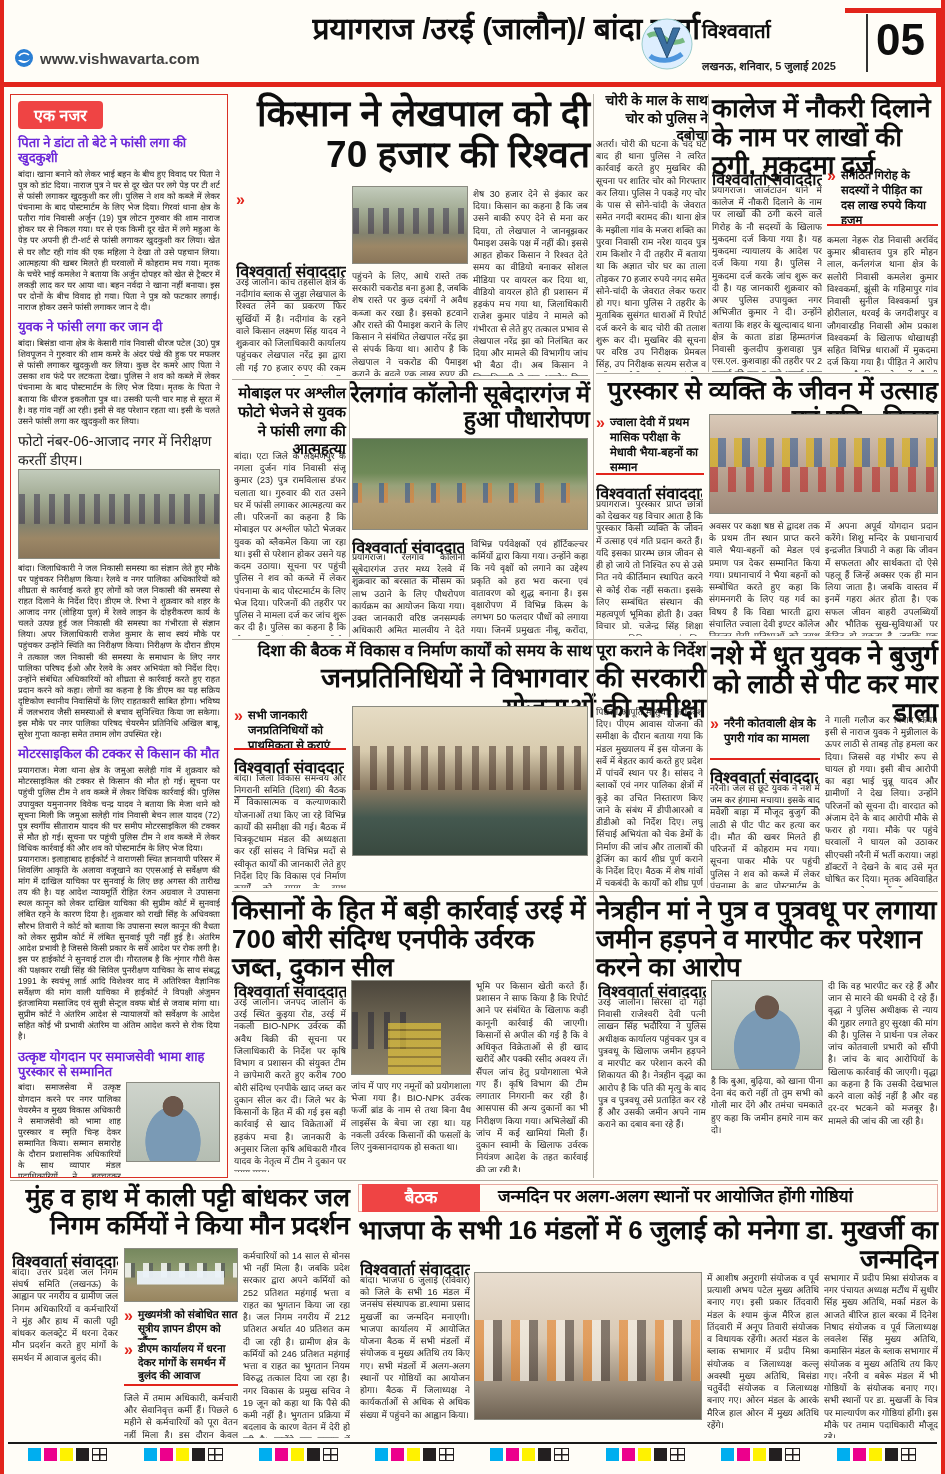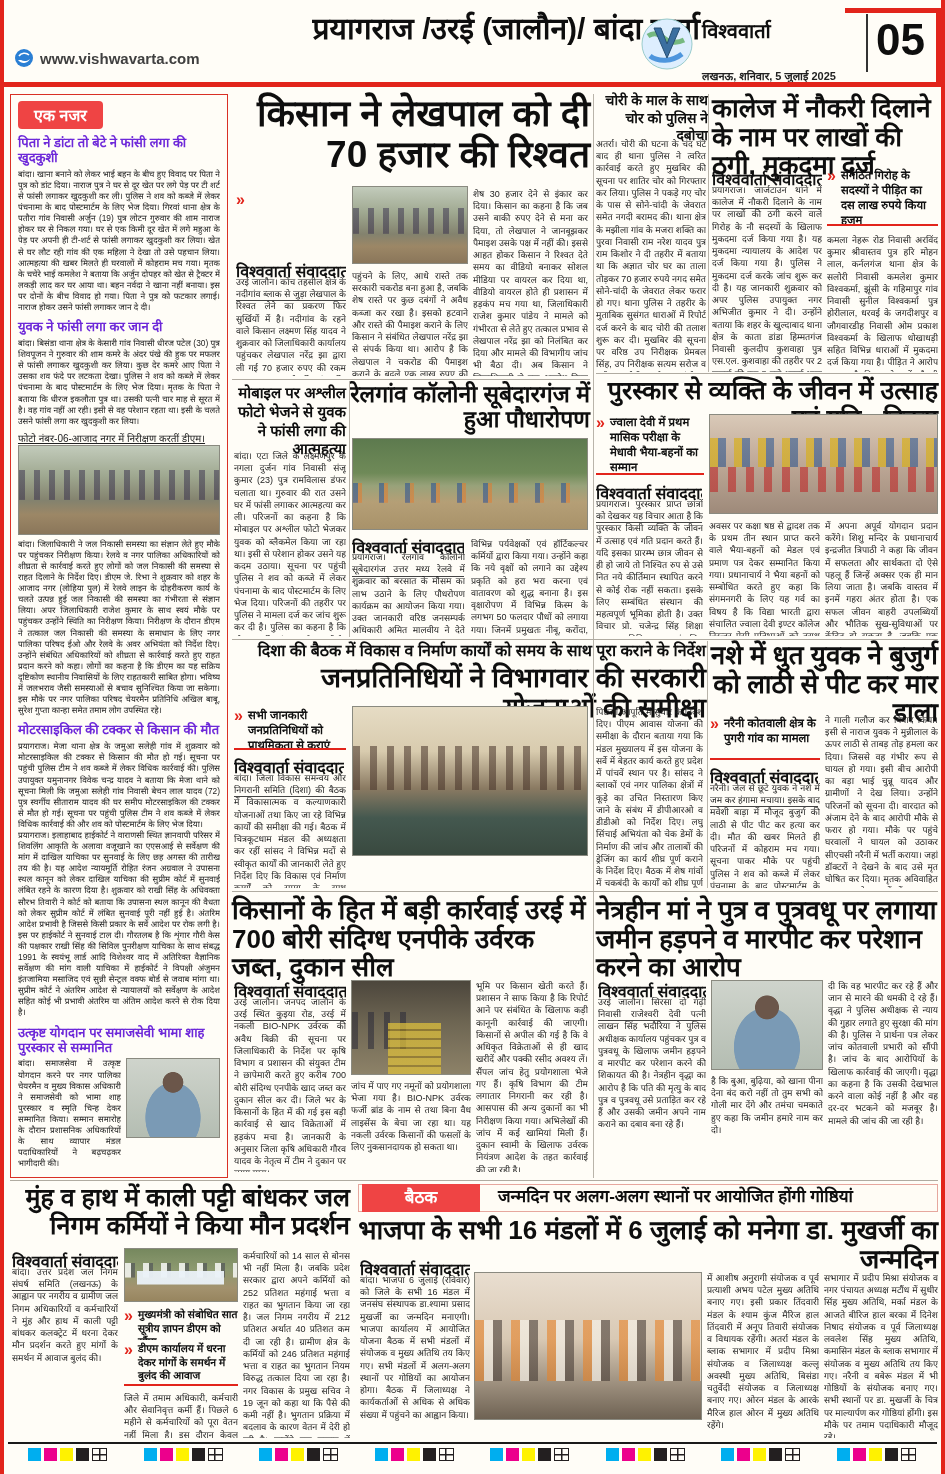--- a/index.html
+++ b/index.html
@@ -39,21 +39,21 @@
   .ph-protest{background:
     linear-gradient(0deg,rgba(235,242,248,.95) 0 0) 50% 58%/78% 26% no-repeat,
     repeating-linear-gradient(90deg,rgba(255,255,255,.8) 0 6px,rgba(60,60,80,.5) 6px 10px,rgba(0,0,0,0) 10px 18px) 0 38%/100% 28% no-repeat,
     linear-gradient(180deg,#76885e 0%,#8d9a70 40%,#a3926e 75%,#97855f 100%);}
   .ph-bjp{background:
     repeating-linear-gradient(90deg,rgba(230,130,40,.6) 0 9px,rgba(245,240,230,.7) 9px 18px,rgba(60,50,45,.55) 18px 27px,rgba(0,0,0,0) 27px 36px) 0 55%/100% 42% no-repeat,
     linear-gradient(180deg,#e9ded0 0%,#d9c9b4 45%,#6e6253 100%);}
   .vline{position:absolute;width:1px;background:#b9b4aa;}
   .hline{position:absolute;height:1px;background:#b0aba1;}
   .badge{background:#ef4444;color:#fff;font-weight:bold;text-align:center;}
-  .capline{font-size:10px;color:#222;text-decoration:underline;}
+  .capline{font-size:14px;color:#222;}
   .cmyk{display:flex;justify-content:space-between;align-items:center;}
   .cmyk .grp{display:flex;gap:3px;align-items:center;}
   .cmyk .sq{width:13px;height:13px;display:inline-block;}
   .cmyk .reg{width:15px;height:13px;display:inline-block;border:1.5px solid #231f20;box-sizing:border-box;
      background:linear-gradient(#231f20 0 0) 50% 0/1.5px 100% no-repeat,linear-gradient(#231f20 0 0) 0 50%/100% 1.5px no-repeat;}
   
   #sidebar{padding:6px 7px;overflow:hidden;border:1.5px solid #d93025;background:#fffdf7;}
   #sidebar .sb-h{font-weight:bold;font-size:13px;line-height:1.15;color:#6d28d9;margin:7px 0 3px 0;}
   #sidebar .body{font-size:8.4px;line-height:1.32;}
 </style>
@@ -75,21 +75,21 @@
         </svg>
       <span style="font-weight:bold;font-size:15px;color:#404040;">www.vishwavarta.com</span>
     </div>
     <svg class="abs" style="left:640px;top:16px;" width="54" height="56" viewBox="0 0 54 56">
       <circle cx="27" cy="28" r="25" fill="#ddeefe" stroke="#9cc" stroke-width="1"></circle>
       <path d="M8 20c6-4 12-2 16 2s12 6 20 2" fill="none" stroke="#4aa24a" stroke-width="5" opacity=".7"></path>
       <path d="M10 40c8 6 22 6 32-2" fill="none" stroke="#2a7fd4" stroke-width="5" opacity=".8"></path>
       <path d="M14 12l13 30 13-30-7 0-6 16-6-16z" fill="#3b6fa0" stroke="#274f73" stroke-width="1"></path>
     </svg>
     <div class="abs hl" style="left:702px;top:20px;font-size:20px;">विश्ववार्ता</div>
-    <div class="abs" style="left:702px;top:68px;font-size:11px;font-weight:bold;color:#222;">लखनऊ,   शनिवार, 5 जुलाई 2025</div>
+    <div class="abs" style="left:702px;top:58px;font-size:11px;font-weight:bold;color:#222;">लखनऊ,   शनिवार, 5 जुलाई 2025</div>
     <div class="abs" style="left:866px;top:14px;width:2px;height:58px;background:#333;"></div>
     <div class="abs hl" style="left:876px;top:16px;font-size:44px;">05</div>
     <div class="abs" style="left:845px;top:8px;width:96px;height:5px;background:#e2241b;"></div>
     <div class="abs" style="left:936px;top:8px;width:5px;height:74px;background:#e2241b;"></div>
     <div class="abs" style="left:4px;top:82px;width:937px;height:5px;background:#e2241b;"></div>
   </div>
 
   <div id="sidebar" class="abs" style="left:10px;top:94px;width:218px;height:1084px;">
     <div class="badge" style="display:inline-block;font-size:16px;padding:3px 16px;border-radius:4px;">एक नजर</div>
     <div class="sb-h">पिता ने डांटा तो बेटे ने फांसी लगा की खुदकुशी</div>

